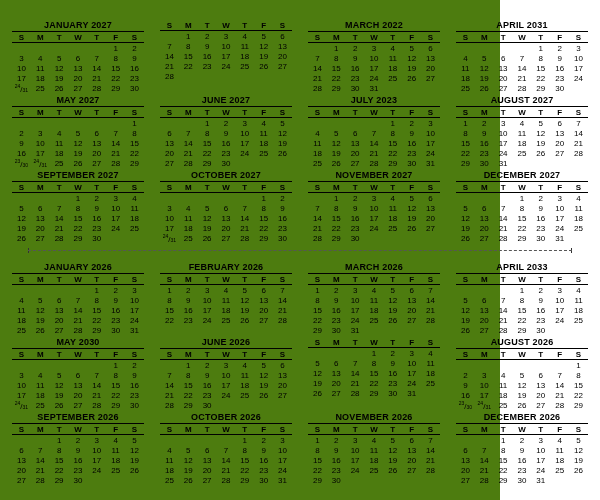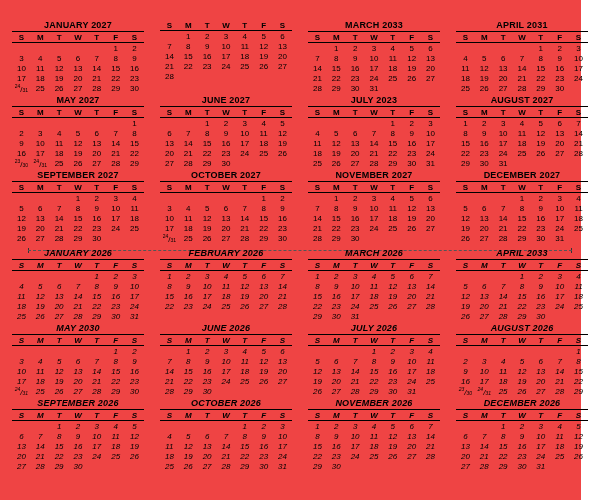--- a/index.html
+++ b/index.html
@@ -9,31 +9,31 @@
   body {
     width: 600px;
     height: 500px;
     background: #ffffff;
     font-family: "Liberation Sans", sans-serif;
     color: #000000;
     overflow: hidden;
   }
   #page {
     position: relative;
-    width: 581px;
+    width: 500px;
     height: 500px;
-    background: #ef4444;
+    background: #4d7c0f;
   }
   .year-block {
     position: absolute;
     left: 12px;
     width: 576px;
   }
   #year-2027 { top: 20px; }
-  #year-2026 { top: 248px; font-style: italic; }
+  #year-2026 { top: 262px; }
 
   .quarter-row {
     display: flex;
     justify-content: space-between;
     width: 100%;
   }
   .month {
     width: 132px;
     margin-bottom: 2px;
   }
@@ -225,21 +225,21 @@
                 <td></td>
                 <td></td>
                 <td></td>
                 <td></td>
                 <td></td>
               </tr>
             </tbody>
           </table>
         </div>
         <div class="month">
-          <div class="month-title">MARCH 2033</div>
+          <div class="month-title">MARCH 2022</div>
           <table class="cal">
             <thead>
               <tr>
                 <th>S</th>
                 <th>M</th>
                 <th>T</th>
                 <th>W</th>
                 <th>T</th>
                 <th>F</th>
                 <th>S</th>
@@ -1246,21 +1246,20 @@
                 <td>30</td>
                 <td></td>
                 <td></td>
                 <td></td>
                 <td></td>
               </tr>
             </tbody>
           </table>
         </div>
         <div class="month">
-          <div class="month-title">JULY 2026</div>
           <table class="cal">
             <thead>
               <tr>
                 <th>S</th>
                 <th>M</th>
                 <th>T</th>
                 <th>W</th>
                 <th>T</th>
                 <th>F</th>
                 <th>S</th>

